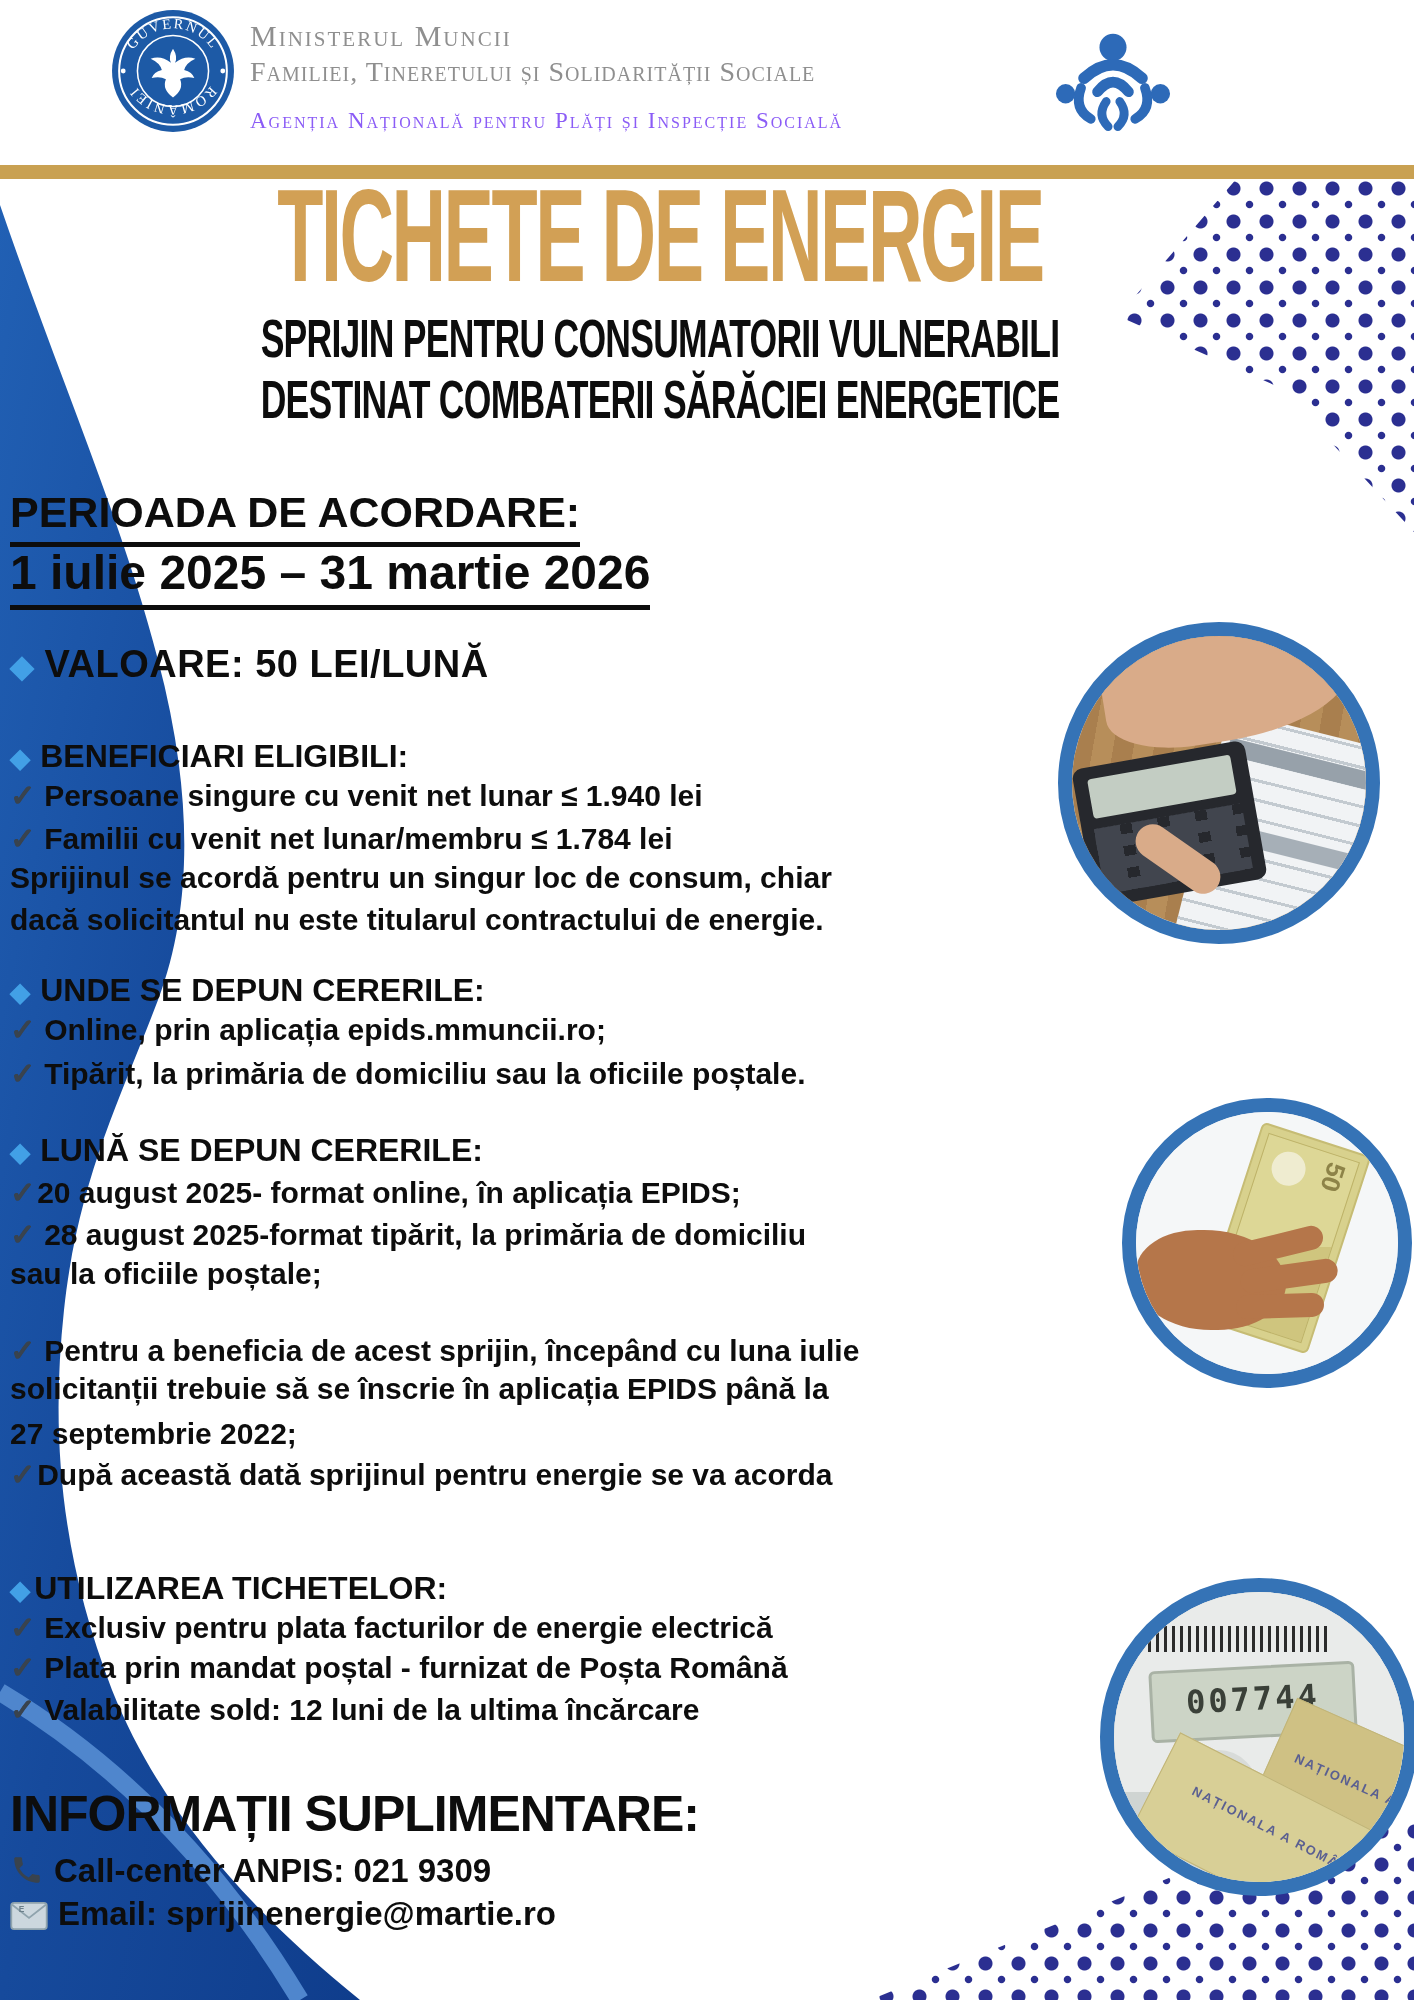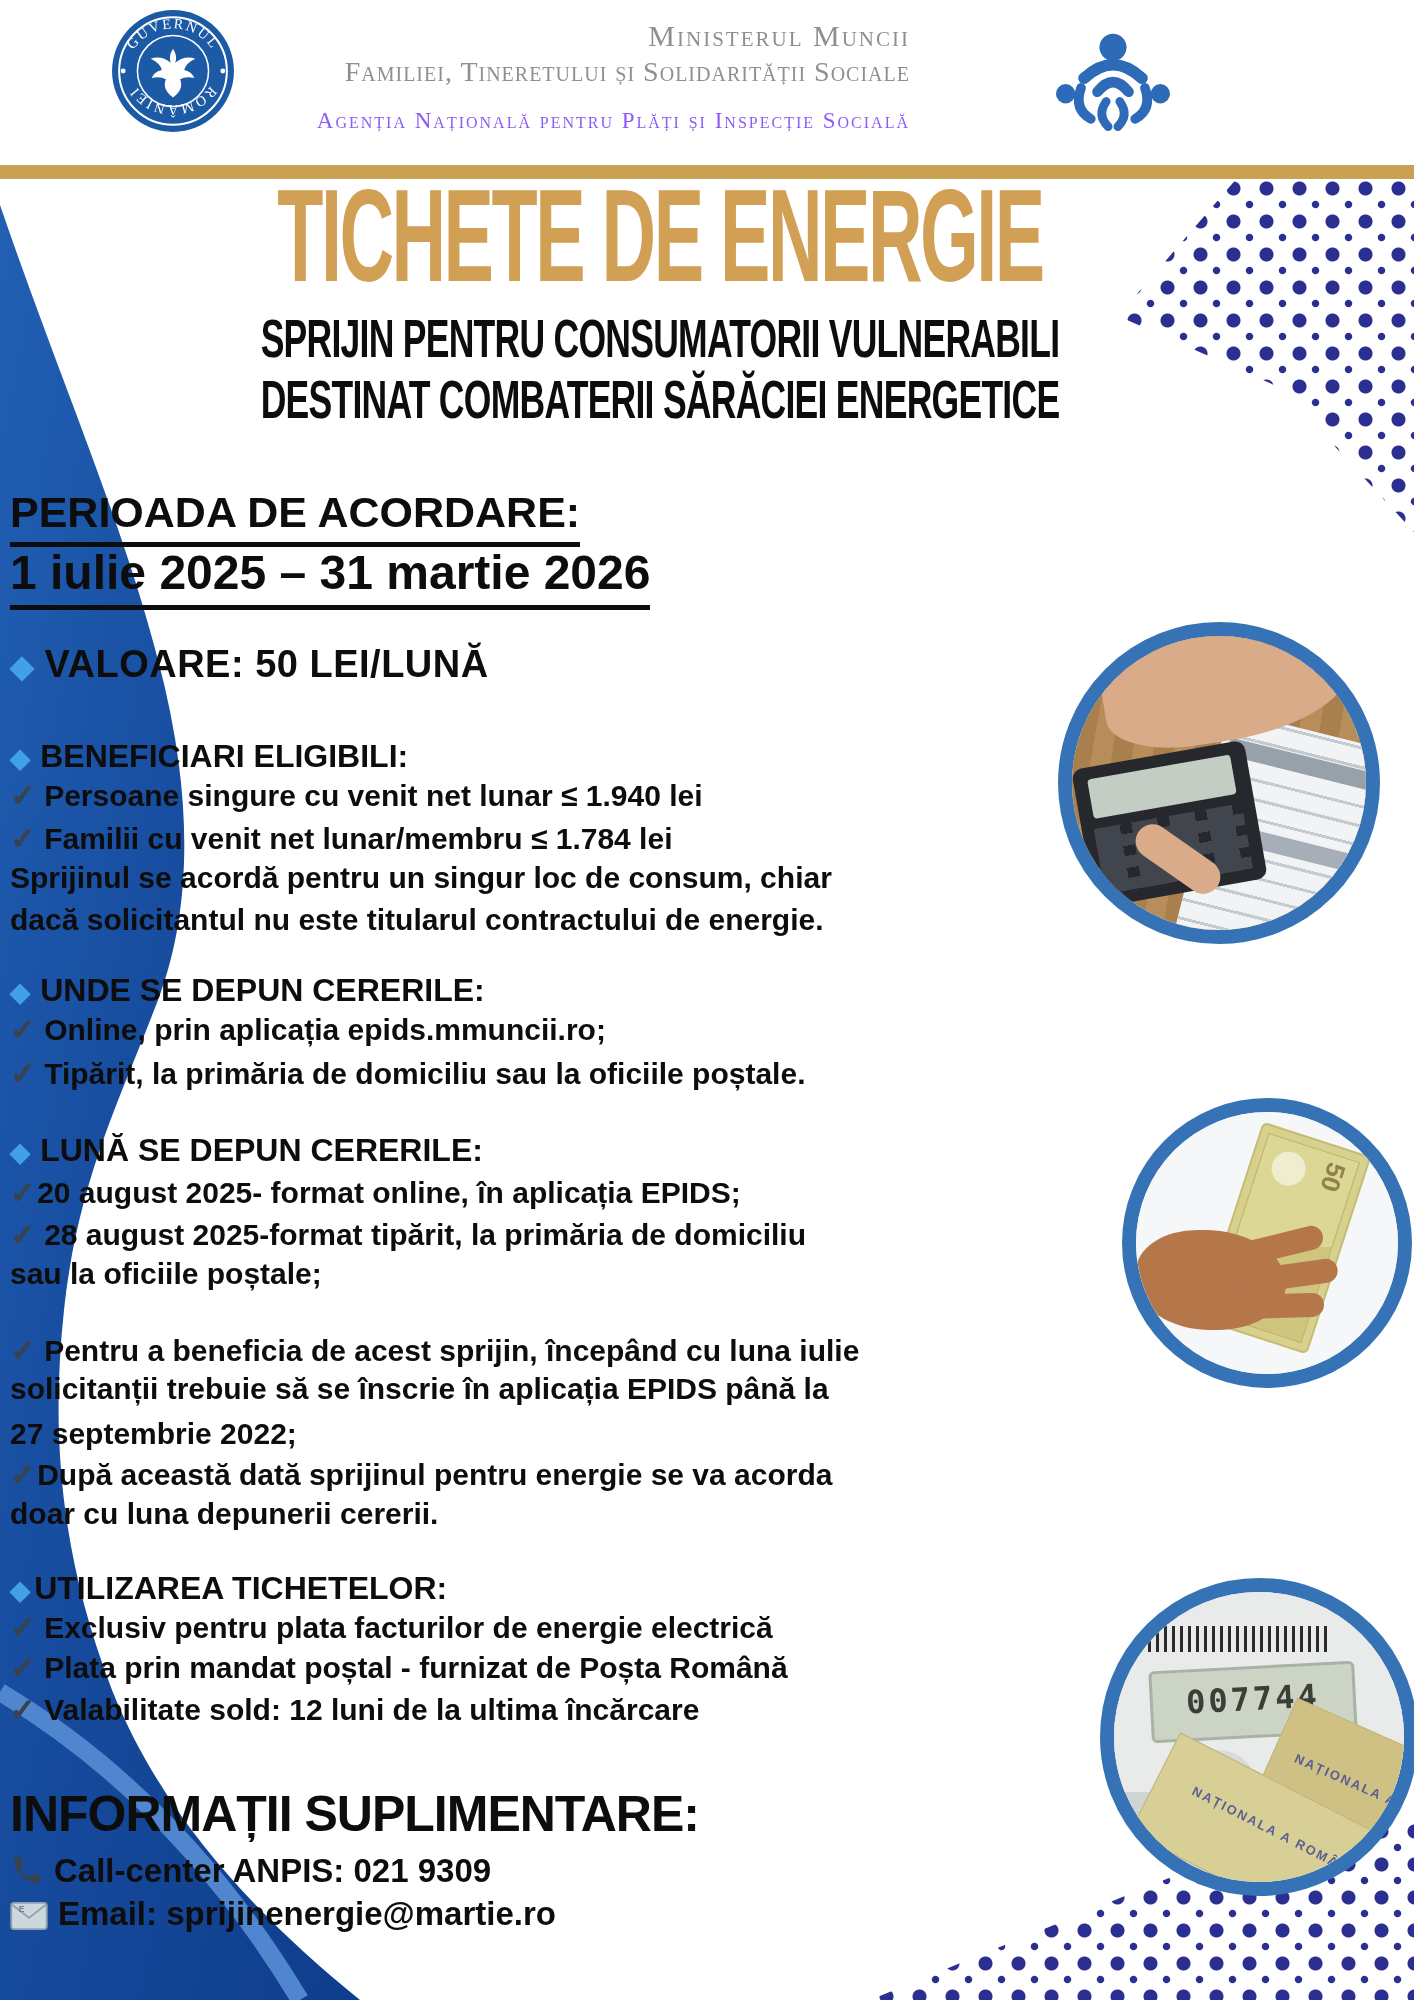--- a/index.html
+++ b/index.html
@@ -3,21 +3,21 @@
 <meta charset="utf-8">
 <style>
   html,body{margin:0;padding:0;background:#ffffff;}
   .page{position:relative;width:1414px;height:2000px;background:#ffffff;overflow:hidden;
         font-family:"Liberation Sans",sans-serif;}
   .abs{position:absolute;}
   svg{display:block;}
 
   
   .seal{left:110px;top:8px;width:126px;height:126px;}
-  .hdr-text{left:250px;top:18px;width:660px;text-align:right;color:#8f8f8f;
+  .hdr-text{left:250px;top:18px;width:660px;text-align:left;color:#8f8f8f;
             font-family:"Liberation Serif",serif;font-variant:small-caps;}
   .hdr-l1{font-size:30px;letter-spacing:2px;line-height:36px;}
   .hdr-l2{font-size:28px;letter-spacing:1px;line-height:36px;}
   .hdr-l3{margin-top:18px;font-size:23px;letter-spacing:2px;color:#8b5cf6;}
   .anpis-logo{left:1050px;top:28px;width:126px;height:116px;}
   .gold-bar{left:0;top:165px;width:1414px;height:14px;background:#c9a152;}
 
   
   .wave{left:0;top:0;width:1414px;height:2000px;pointer-events:none;}
   .dots{background-image:
@@ -235,21 +235,20 @@
   <div class="line b-line" style="top:1257px">sau la oficiile poștale;</div>
 
   <div class="line b-line" style="top:1333px">
     <span class="check">✓</span><span>Pentru a beneficia de acest sprijin, începând cu luna iulie</span>
   </div>
   <div class="line b-line" style="top:1372px">solicitanții trebuie să se înscrie în aplicația EPIDS până la</div>
   <div class="line b-line" style="top:1417px">27 septembrie 2022;</div>
   <div class="line b-line" style="top:1457px">
     <span class="check tight">✓</span><span>După această dată sprijinul pentru energie se va acorda</span>
   </div>
-  <div class="line b-line" style="top:1497px">doar cu luna depunerii cererii.</div>
 
   <div class="line h-line" style="top:1570px">
     <span class="diamond tight">◆</span><span>UTILIZAREA TICHETELOR:</span>
   </div>
   <div class="line b-line" style="top:1610px">
     <span class="check">✓</span><span>Exclusiv pentru plata facturilor de energie electrică</span>
   </div>
   <div class="line b-line" style="top:1650px">
     <span class="check">✓</span><span>Plata prin mandat poștal - furnizat de Poșta Română</span>
   </div>

